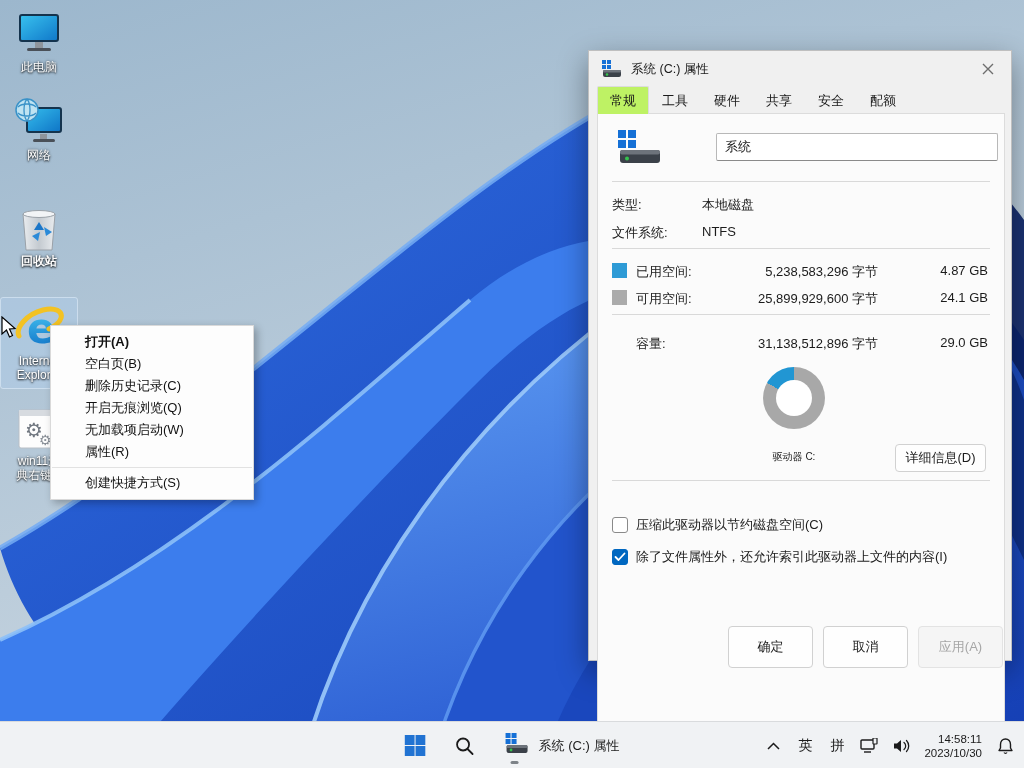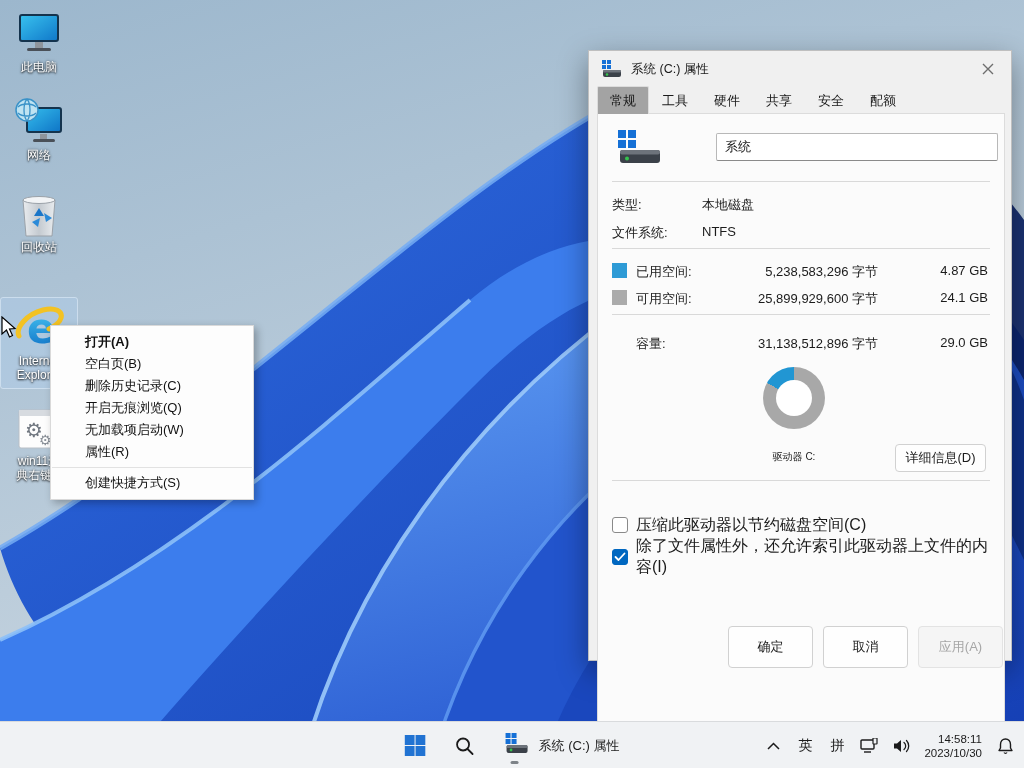--- a/index.html
+++ b/index.html
@@ -28,21 +28,21 @@
   
   .dialog { position:absolute; left:588px; top:50px; width:424px; height:611px; z-index:10;
     background:#f0f0f0; border:1px solid #bfbfbf; border-radius:0; box-shadow:0 10px 28px rgba(0,0,0,.38); }
   .titlebar { position:absolute; left:0; top:0; right:0; height:36px; display:flex; align-items:center; padding-left:12px; }
   .titlebar .t-icon { width:22px; height:18px; margin-right:8px; }
   .titlebar .t-text { font-size:12.5px; color:#191919; }
   .close-btn { position:absolute; right:6px; top:4px; width:34px; height:28px; display:flex; align-items:center; justify-content:center; }
 
   .tabstrip { position:absolute; left:8px; top:39px; right:8px; height:24px; display:flex; align-items:flex-end; }
   .tab { font-size:13px; padding:3px 12px 4px 12px; color:#1b1b1b; border:1px solid transparent; border-bottom:none; position:relative; }
-  .tab.active { background:#a3a3a3; border-color:#dcdcdc; padding-top:5px; z-index:2; border-radius:2px 2px 0 0; }
+  .tab.active { background:#bef264; border-color:#dcdcdc; padding-top:5px; z-index:2; border-radius:2px 2px 0 0; }
 
   .page { position:absolute; left:8px; top:62px; width:408px; height:640px; background:#fbfbfb; border:1px solid #dcdcdc; }
   .row-volume { position:absolute; left:14px; top:16px; right:14px; height:34px; }
   .vol-icon { position:absolute; left:4px; top:0; }
   .vol-input { position:absolute; left:104px; top:3px; width:282px; height:28px; background:#fff;
     border:1px solid #b8b8b8; border-bottom-color:#8a8a8a; border-radius:2px; font-size:13px; padding:0 8px;
     font-family:inherit; color:#1b1b1b; }
   .hr { position:absolute; left:14px; right:14px; border-top:1px solid #d9d9d9; }
   .info-label { position:absolute; left:14px; font-size:13px; }
   .info-value { position:absolute; left:104px; font-size:13px; }
@@ -53,21 +53,21 @@
   .donut { position:absolute; left:165px; top:253px; width:62px; height:62px; border-radius:50%; }
   .donut::after { content:""; position:absolute; left:13px; top:13px; width:36px; height:36px; border-radius:50%; background:#fff; }
   .drive-cap { position:absolute; left:116px; top:336px; width:160px; text-align:center; font-size:10px; }
   .btn { background:#fefefe; border:1px solid #d1d1d1; border-radius:4px; font-size:13px; color:#1b1b1b;
     font-family:inherit; }
   .details-btn { position:absolute; left:297px; top:330px; width:91px; height:28px; }
   .chk-row { position:absolute; left:14px; right:10px; height:18px; display:flex; align-items:center; }
   .chk { width:16px; height:16px; border-radius:3px; margin-right:8px; flex:none; position:relative; }
   .chk.off { background:#fff; border:1px solid #8a8a8a; }
   .chk.on { background:#0067c0; border:1px solid #0067c0; }
-  .chk-label { font-size:16px; }
+  .chk-label { font-size:13px; }
   .footer-btn { position:absolute; top:575px; width:85px; height:42px; }
   .footer-btn.disabled { background:#f5f5f5; border-color:#e3e3e3; color:#a6a6a6; }
 
   
   .taskbar { position:absolute; left:0; top:721px; width:1024px; height:47px; background:#f0f2f4;
     border-top:1px solid #d9dbdd; z-index:40; }
   .tb-center { position:absolute; left:50%; top:0; height:47px; transform:translateX(-50%);
     display:flex; align-items:center; gap:10px; }
   .tb-btn { width:40px; height:40px; display:flex; align-items:center; justify-content:center; border-radius:5px; }
   .tb-app { height:40px; display:flex; align-items:center; gap:10px; padding:0 10px; border-radius:5px; position:relative; }
@@ -140,21 +140,21 @@
       <rect x="14" y="12" width="34" height="24" rx="2" fill="url(#scr2)" stroke="#14334d" stroke-width="2"></rect>
       <rect x="27" y="38" width="7" height="5" fill="#8f959c"></rect>
       <rect x="20" y="43" width="22" height="3" rx="1.5" fill="#4a5058"></rect>
       <circle cx="14" cy="14" r="11" fill="#bfe3f2" stroke="#3a92c8" stroke-width="1.5"></circle>
       <path d="M5,11 C9,7 19,7 23,11 M5,17 C9,21 19,21 23,17 M14,3 C10,8 10,20 14,25 M14,3 C18,8 18,20 14,25" fill="none" stroke="#3a92c8" stroke-width="1.3"></path>
     </svg>
   </div>
   <div class="label">网络</div>
 </div>
 
-<div class="desk-icon" style="top:188px;">
+<div class="desk-icon" style="top:202px;font-weight:bold;">
   <div class="glyph">
     <svg width="40" height="46" viewBox="0 0 40 46">
       <defs>
           <linearGradient id="bin1" x1="0" y1="0" x2="1" y2="0">
             <stop offset="0" stop-color="#e9ecef"></stop>
             <stop offset="0.5" stop-color="#c4cad0"></stop>
             <stop offset="1" stop-color="#e9ecef"></stop>
           </linearGradient>
         </defs>
       <path d="M4,8 L36,8 L33,44 L7,44 Z" fill="url(#bin1)" stroke="#9aa1a8" stroke-width="1"></path>

